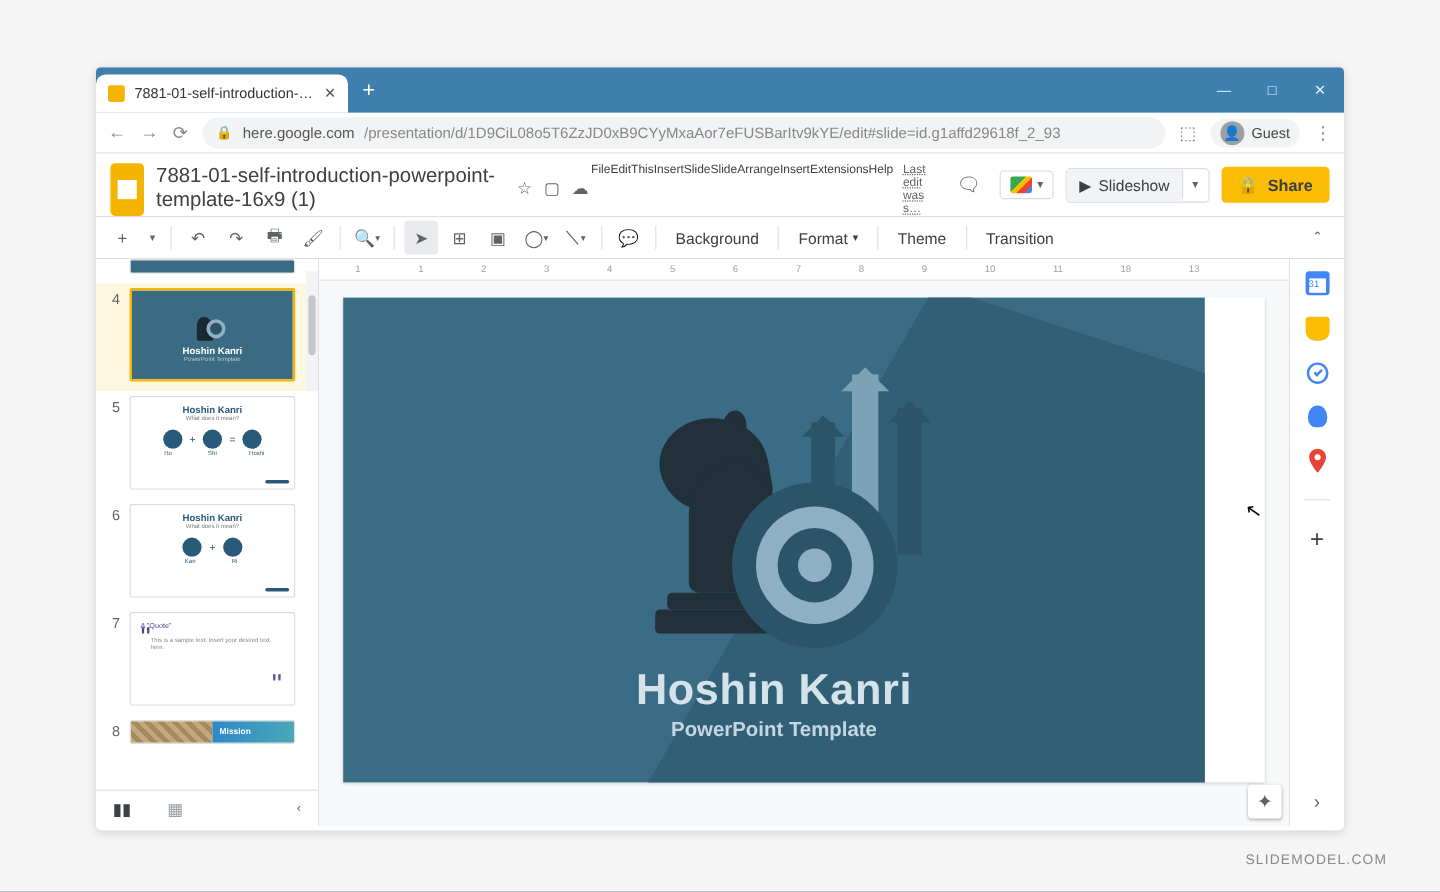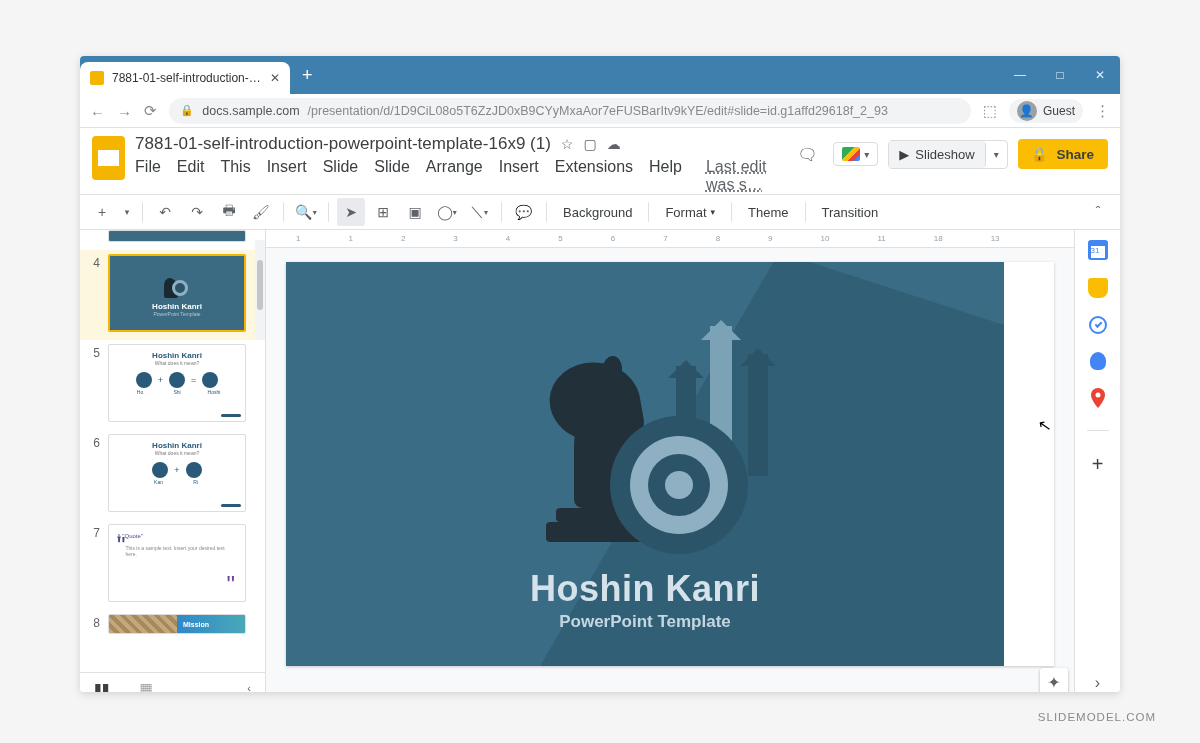--- a/index.html
+++ b/index.html
@@ -20,25 +20,25 @@
   .nav-icon { color: #888; font-size: 15px; }
   .url-box { flex: 1; background: #f1f3f4; border-radius: 14px; height: 26px; display: flex; align-items: center; padding: 0 12px; gap: 8px; font-size: 12.5px; color: #555; }
   .url-box .lock { font-size: 11px; }
   .avatar-chip { display: flex; align-items: center; gap: 6px; background: #f1f3f4; padding: 2px 8px; border-radius: 14px; font-size: 12px; color: #444;}
   .avatar-chip .circ { width: 20px; height: 20px; border-radius: 50%; background: #9aa0a6; display: flex; align-items: center; justify-content: center; color: #fff; font-size: 12px;}
 
   
   .docs-header { padding: 6px 12px 0 12px; display: flex; align-items: flex-start; gap: 10px; background:#fff; }
   .slides-logo { width: 36px; height: 44px; background: #f4b400; border-radius: 4px; position: relative; margin-top:2px; }
   .slides-logo::after { content:""; position:absolute; left:6px; right:6px; top:14px; bottom:14px; background:#fff;}
-  .doc-meta { display:flex; flex-direction:column; gap:2px;}
+  .doc-meta { display:flex; flex-direction:row; gap:2px;}
   .doc-title-row { display:flex; align-items:center; gap:10px;}
   .doc-title { font-size: 17px; color:#3c4043; }
   .star,.movebox,.cloud { color:#5f6368; font-size:14px;}
-  .menubar { display:flex; gap:16px; font-size:16px; color:#3c4043; margin-top:2px;}
+  .menubar { display:flex; font-size:10px; color:#3c4043; margin-top:2px;}
   .menubar .lastedit { text-decoration: underline dotted; color:#5f6368; margin-left:8px;}
   .hdr-spacer { flex:1; }
   .hdr-actions { display:flex; align-items:center; gap:10px; margin-top:4px;}
   .icon-btn { width:32px; height:32px; display:flex; align-items:center; justify-content:center; color:#5f6368; border-radius:4px; }
   .meet-btn { padding:4px 8px; border:1px solid #dadce0; border-radius:4px; display:flex; align-items:center; gap:4px;}
   .meet-icon { width:18px; height:14px; background: linear-gradient(135deg,#34a853 0 40%,#fbbc04 40% 60%,#ea4335 60% 80%,#4285f4 80%); border-radius:2px;}
   .slideshow-btn { border:1px solid #dadce0; border-radius:4px; display:flex; align-items:center; }
   .slideshow-btn .main { padding:6px 10px; display:flex; align-items:center; gap:6px; font-size:13px; color:#3c4043;}
   .slideshow-btn .caret { border-left:1px solid #dadce0; padding:6px 8px; color:#5f6368; font-size:10px;}
   .share-btn { background:#fbbc04; border-radius:4px; padding:7px 14px; display:flex; align-items:center; gap:8px; font-size:13.5px; font-weight:600; color:#3c4043;}
@@ -140,21 +140,21 @@
       <div>✕</div>
     </div>
   </div>
 
   <div class="addr-bar">
     <span class="nav-icon">←</span>
     <span class="nav-icon">→</span>
     <span class="nav-icon">⟳</span>
     <div class="url-box">
       <span class="lock">🔒</span>
-      <span>docs.sample.com</span>
+      <span>here.google.com</span>
         <span style="color:#888">/presentation/d/1D9CiL08o5T6ZzJD0xB9CYyMxaAor7eFUSBarItv9kYE/edit#slide=id.g1affd29618f_2_93</span>
     </div>
     <span class="nav-icon">⬚</span>
     <div class="avatar-chip">
       <span class="circ">👤</span>
       <span>Guest</span>
     </div>
     <span class="nav-icon">⋮</span>
   </div>
 

